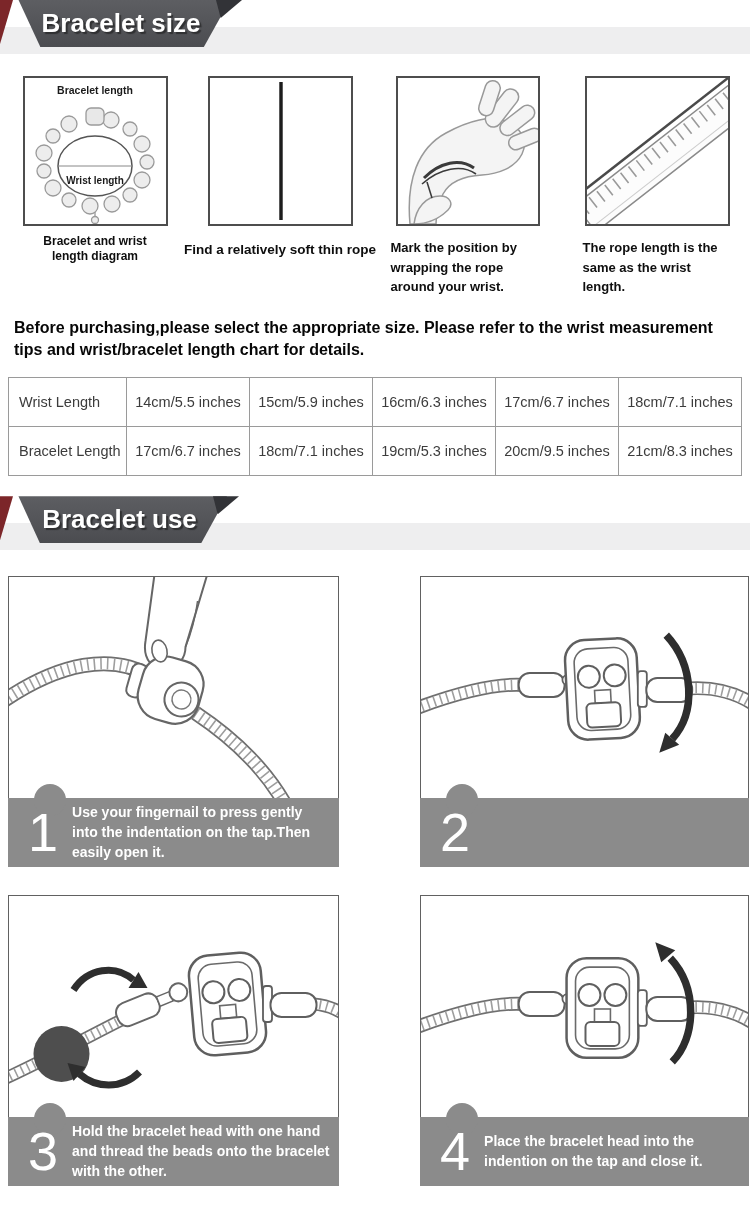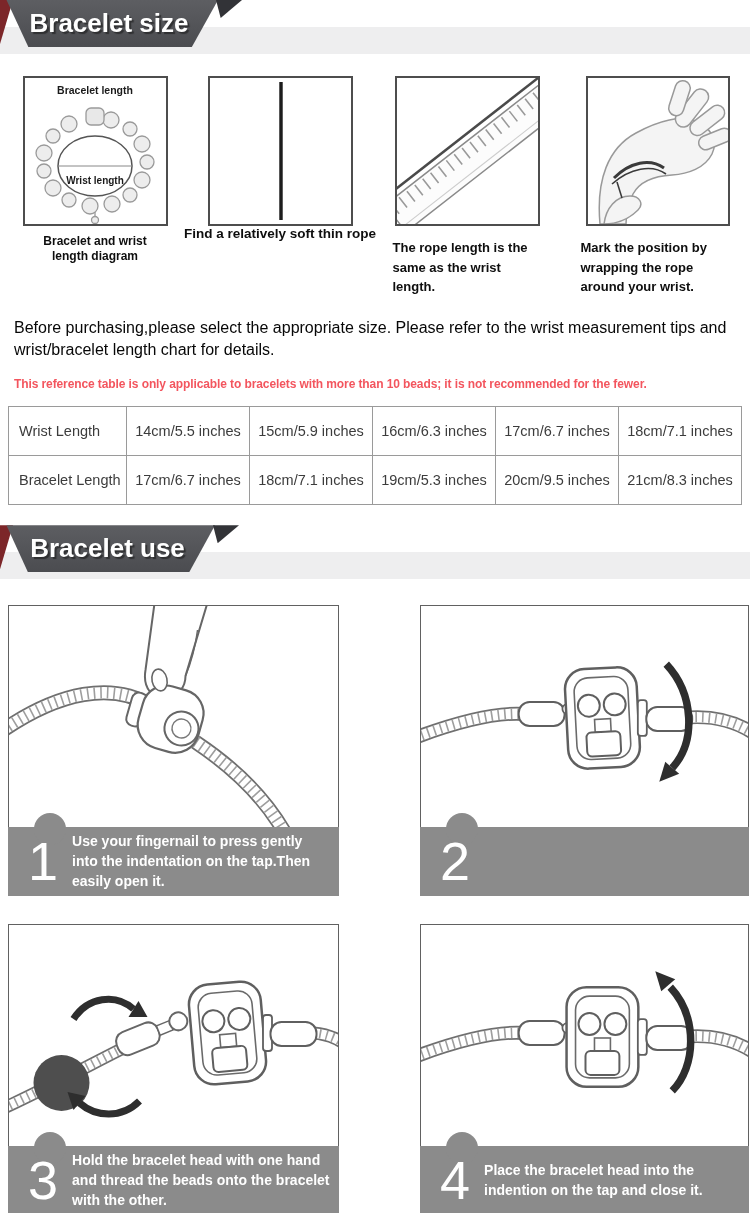--- a/index.html
+++ b/index.html
@@ -3,39 +3,39 @@
 <meta charset="utf-8">
 <style>
   html,body { margin:0; padding:0; }
   body { width:750px; background:#ffffff; font-family:"Liberation Sans",sans-serif; color:#111; }
 
   
   .ribbon-wrap { position:relative; height:58px; }
   .ribbon-bar  { position:absolute; left:0; top:27px; width:100%; height:27px; background:#eeeeef; }
   .ribbon-red  { position:absolute; left:0; top:0; width:13px; height:44px; background:#7c2629;
                  clip-path:polygon(0 0,100% 0,0 100%); }
-  .ribbon      { position:absolute; left:0; top:0; width:218px; height:47px;
+  .ribbon      { position:absolute; left:12px; top:0; width:218px; height:47px;
                  background:linear-gradient(180deg,#5d5e62 0%,#4b4c50 100%);
                  clip-path:polygon(3% 0,100% 0,88% 100%,13% 100%);
                  display:flex; align-items:center; justify-content:center; }
   .ribbon-title{ color:#fff; font-size:26px; font-weight:bold; text-shadow:2px 2px 1px rgba(20,20,20,.55); }
   .ribbon-fold { position:absolute; left:216px; top:0; width:26px; height:18px; background:#323337;
                  clip-path:polygon(0 0,100% 0,18% 100%); }
 
   
   .mrow { display:grid; grid-template-columns:190px 180px 195px 185px; padding-top:18px; }
   .mcol { display:flex; flex-direction:column; align-items:center; }
   .mbox { width:145px; height:150px; border:2px solid #4d4d4d; background:#fff; box-sizing:border-box; }
   .mbox svg { display:block; width:100%; height:100%; }
   .cap-a { margin-top:8px; font-size:12px; font-weight:bold; color:#0e0e0e; text-align:center;
            line-height:1.25; white-space:pre-line; }
-  .cap-a2{ font-size:13.5px; font-weight:bold; color:#0e0e0e; text-align:center; white-space:nowrap; }
+  .cap-a2{ margin-top:16px; font-size:13.5px; font-weight:bold; color:#0e0e0e; text-align:center; white-space:nowrap; }
   .cap-b { margin-top:12px; font-size:13px; font-weight:bold; color:#0e0e0e; line-height:1.5; width:154px; }
 
-  .intro   { margin:20px 14px 16px; font-size:16px; line-height:1.4; font-weight:normal; color:#070707; }
+  .intro   { margin:20px 14px 16px; font-size:16px; line-height:1.4; font-weight:bold; color:#070707; }
   .rednote { margin:14px 14px 0; font-size:12px; font-weight:bold; color:#f3555e; letter-spacing:-.1px; }
 
   .size-table { border-collapse:collapse; margin:15px 0 0 8px; width:734px; table-layout:fixed; }
   .size-table td { border:1.5px solid #9a9a9a; height:48px; text-align:center;
                    font-size:14.5px; color:#3c3c3c; padding:0; background:#fff; }
   .size-table td.rowhead { text-align:left; padding-left:10px; }
 
   .sec2 { margin-top:20px; }
 
   
@@ -121,55 +121,54 @@
     <div class="mcol">
       <div class="mbox">
         <svg viewBox="0 0 143 146">
           <line x1="72" y1="3" x2="72" y2="143" stroke="#1c1c1c" stroke-width="3.5"></line>
         </svg>
       </div>
       <div class="cap-a2">Find a relatively soft thin rope</div>
     </div>
 
     <div class="mcol">
-      <div class="mbox">
-        <svg viewBox="0 0 141 146">
-          <g transform="translate(-8,124) rotate(-38)">
-            <line x1="-5" y1="-6" x2="228" y2="-6" stroke="#4a4a4a" stroke-width="2.5"></line>
-            <rect x="-5" y="0" width="234" height="34" fill="#fcfcfc" stroke="#8a8a8a" stroke-width="1.5"></rect>
-            <line x1="0" y1="9" x2="226" y2="9" stroke="#9a9a9a" stroke-width="13" stroke-dasharray="1.6,8.4"></line>
-            <line x1="-5" y1="28" x2="228" y2="28" stroke="#cccccc" stroke-width="1"></line>
-          </g>
-        </svg>
-      </div>
-      <div class="cap-b" style="width:150px">The rope length is the same as the wrist length.</div>
-    </div>
-
-    <div class="mcol">
       <div class="mbox" style="width:144px">
         <svg viewBox="0 0 140 146">
           <path d="M 12,146 C 8,102 20,70 48,55 C 70,43 94,36 110,44 C 124,51 130,64 124,76 C 117,90 100,96 84,97 C 66,98 52,103 45,116 C 40,126 38,136 38,146 Z" fill="#f4f4f4" stroke="#999" stroke-width="1.5"></path>
           <g fill="#f4f4f4" stroke="#999" stroke-width="1.5">
             <rect x="96" y="8" width="16" height="44" rx="8" transform="rotate(38 104 30)"></rect>
             <rect x="112" y="22" width="15" height="40" rx="7.5" transform="rotate(52 119 42)"></rect>
             <rect x="120" y="44" width="14" height="34" rx="7" transform="rotate(68 127 61)"></rect>
             <rect x="84" y="2" width="15" height="36" rx="7.5" transform="rotate(18 91 20)"></rect>
           </g>
           <path d="M 26,100 C 42,84 62,80 76,90" fill="none" stroke="#3a3a3a" stroke-width="3"></path>
           <path d="M 24,106 C 42,90 64,86 78,96" fill="none" stroke="#3a3a3a" stroke-width="1.6"></path>
           <path d="M 16,146 C 18,130 28,118 42,118 C 52,118 56,126 50,132 C 42,140 32,146 16,146 Z" fill="#f4f4f4" stroke="#999" stroke-width="1.5"></path>
           <path d="M 34,120 L 29,104" stroke="#3a3a3a" stroke-width="1.6"></path>
         </svg>
       </div>
       <div class="cap-b">Mark the position by wrapping the rope around your wrist.</div>
     </div>
+
+    <div class="mcol">
+      <div class="mbox">
+        <svg viewBox="0 0 141 146">
+          <g transform="translate(-8,124) rotate(-38)">
+            <line x1="-5" y1="-6" x2="228" y2="-6" stroke="#4a4a4a" stroke-width="2.5"></line>
+            <rect x="-5" y="0" width="234" height="34" fill="#fcfcfc" stroke="#8a8a8a" stroke-width="1.5"></rect>
+            <line x1="0" y1="9" x2="226" y2="9" stroke="#9a9a9a" stroke-width="13" stroke-dasharray="1.6,8.4"></line>
+            <line x1="-5" y1="28" x2="228" y2="28" stroke="#cccccc" stroke-width="1"></line>
+          </g>
+        </svg>
+      </div>
+      <div class="cap-b" style="width:150px">The rope length is the same as the wrist length.</div>
+    </div>
   </div>
 
   <p class="intro">Before purchasing,please select the appropriate size. Please refer to the wrist measurement tips and wrist/bracelet length chart for details.</p>
-  <p class="rednote">This reference table is only applicable to bracelets with more than 10 beads; it is not recommended for the fewer.</p>
 
   <table class="size-table">
     <colgroup>
         <col style="width:118px">
         <col>
         <col>
         <col>
         <col>
         <col>
       </colgroup>

